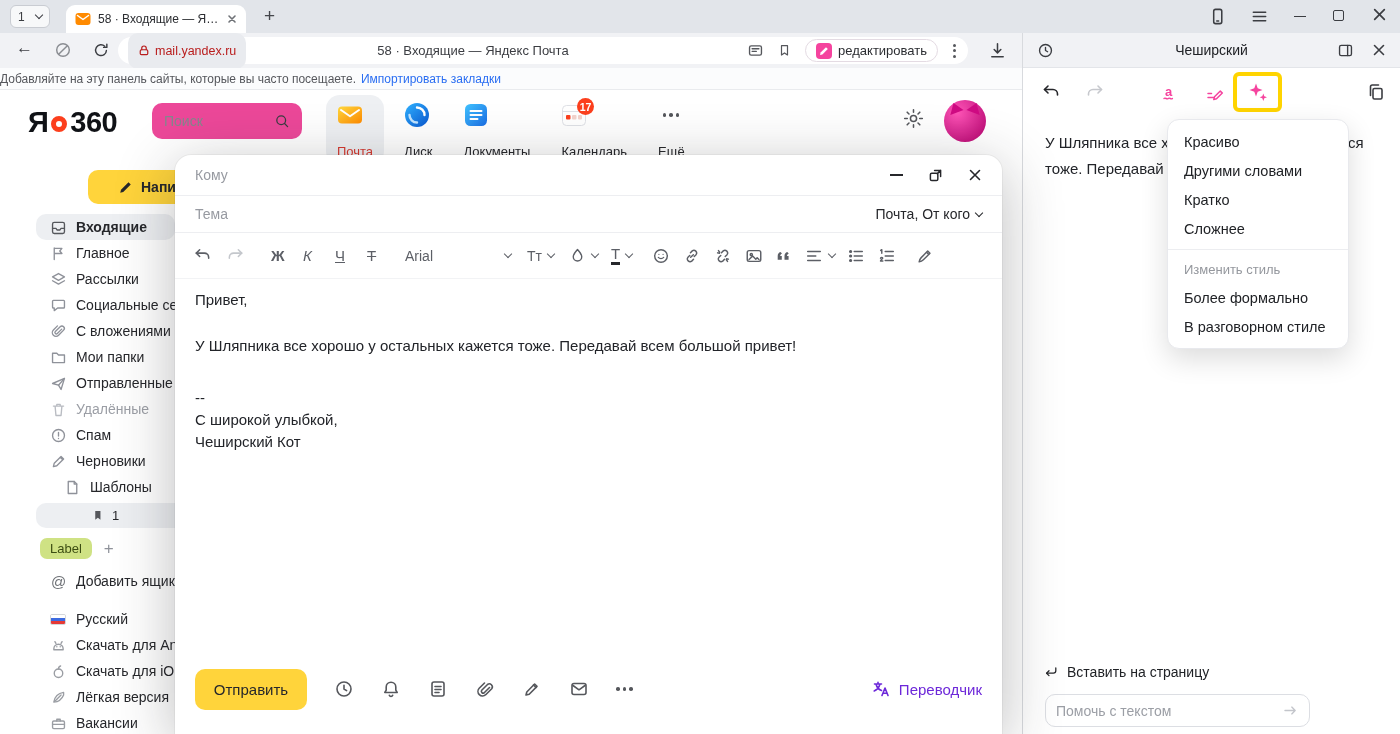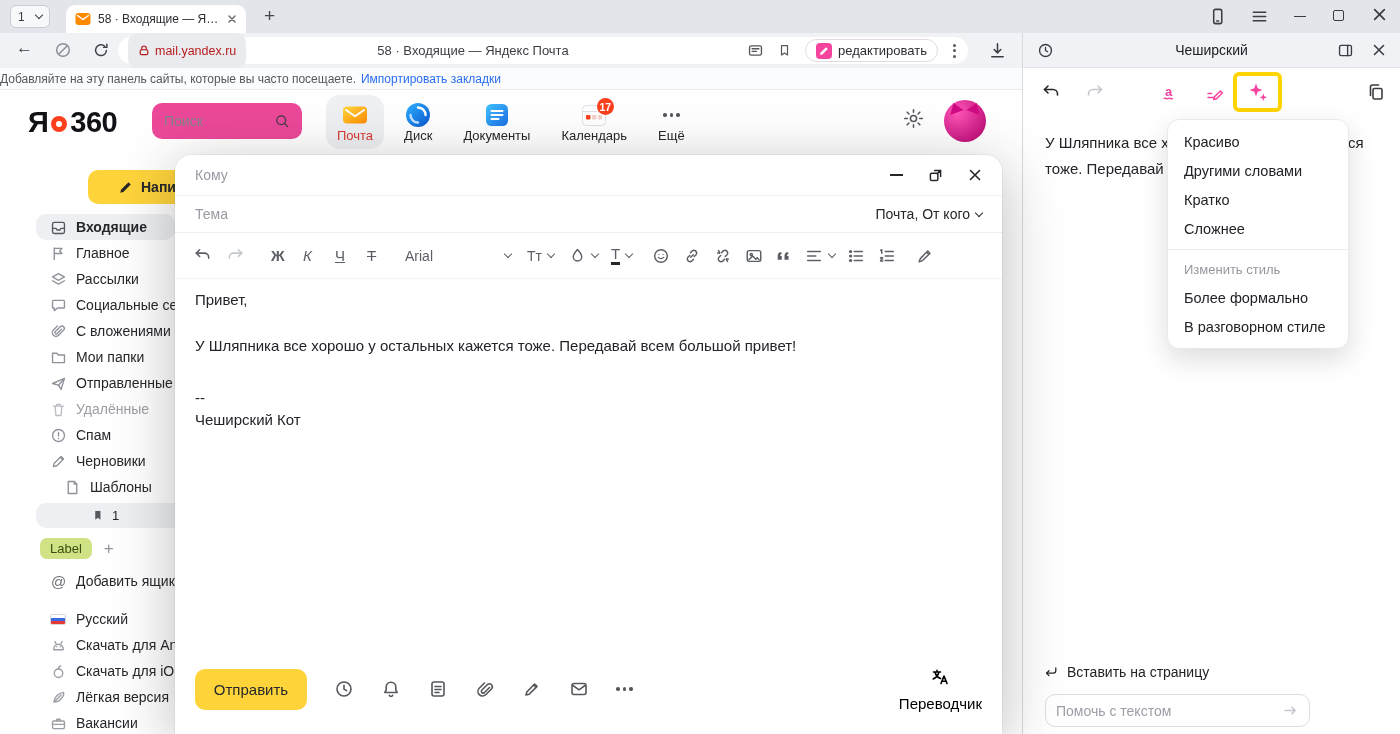--- a/index.html
+++ b/index.html
@@ -37,21 +37,21 @@
   .hintlink { color:#2a6ef2; }
 
   
   .page { position:absolute; left:0; top:90px; width:1022px; height:644px; background:#fff; }
   .logo { position:absolute; left:28px; top:16px; display:flex; align-items:center; font-weight:800; font-size:29px; color:#101216; letter-spacing:-0.5px; }
   .logo-ring { width:16px; height:16px; border:5px solid #fc3f1d; border-radius:50%; margin:3px 3px 0 3px; }
   .searchbox { position:absolute; left:152px; top:13px; width:150px; height:36px; background:#ec4899; border-radius:10px; display:flex; align-items:center; padding:0 12px; gap:8px; }
   .searchbox input { flex:1; min-width:0; border:none; outline:none; background:transparent; font-size:14px; font-family:inherit; color:#26272b; }
   .searchbox input::placeholder { color:#84878d; }
   .services { position:absolute; left:326px; top:5px; display:flex; align-items:flex-start; gap:9px; }
-  .svc { display:flex; flex-direction:column; align-items:center; gap:0; padding:7px 11px 6px; border-radius:14px; }
+  .svc { display:flex; flex-direction:column; align-items:flex-start; gap:16px; padding:7px 11px 6px; border-radius:14px; }
   .svc-label { font-size:13px; color:#26272b; white-space:nowrap; }
   .svc.active { background:#eef0f3; }
   .svc.active .svc-label { color:#d6382f; }
   .svc-ic { width:26px; height:26px; position:relative; }
   .cal-badge { position:absolute; top:-4px; right:-7px; min-width:17px; height:17px; border-radius:9px; background:#fc3f1d; color:#fff; font-size:10.5px; font-weight:700; display:flex; align-items:center; justify-content:center; padding:0 3px; }
   .dots3 { width:26px; height:26px; display:flex; align-items:center; justify-content:center; gap:3px; }
   .dots3 i { width:3.5px; height:3.5px; border-radius:50%; background:#55575c; }
   .gear { position:absolute; left:902px; top:17px; color:#55575c; }
   .avatar { position:absolute; left:944px; top:10px; width:42px; height:42px; border-radius:50%; background:radial-gradient(circle at 32% 30%,#ff55b8,#b1006b); }
   .avatar::before,.avatar::after { content:""; position:absolute; top:-4px; width:0; height:0; border:7px solid transparent; border-bottom:10px solid #cf0b83; }
@@ -89,21 +89,21 @@
   .fmt { font-size:15px; width:16px; text-align:center; }
   .fontsel { width:106px; display:flex; align-items:center; font-size:14px; }
   .fontsel .chev { margin-left:auto; }
   .tcolor { font-size:15px; border-bottom:3px solid #26272b; line-height:1.05; }
   .c-body { position:absolute; left:20px; top:134px; right:20px; font-size:15px; line-height:22px; color:#222429; }
   .bp1 { margin-bottom:24px; } .bp2 { margin-bottom:30px; }
   .c-footer { position:absolute; left:20px; right:20px; top:513px; height:42px; display:flex; align-items:center; }
   .send-btn { width:112px; height:41px; border-radius:10px; background:#ffd43b; border:none; font-family:inherit; font-size:15px; color:#26272b; display:flex; align-items:center; justify-content:center; }
   .f-ic { margin-left:27px; color:#55575c; }
   .dots-h { display:flex; gap:3px; } .dots-h i { width:3.5px; height:3.5px; border-radius:50%; background:#55575c; }
-  .translator { margin-left:auto; display:flex; align-items:center; gap:8px; font-size:15px; color:#000000;flex-direction:column; }
+  .translator { margin-left:auto; display:flex; align-items:center; gap:8px; font-size:15px; color:#6d28d9; }
 
   
   .panel { position:absolute; left:1022px; top:33px; width:378px; height:701px; background:#fff; border-left:1px solid #d8dade; }
   .p-header { height:35px; background:#f1f2f5; border-bottom:1px solid #e3e5e9; display:flex; align-items:center; padding:0 14px; position:relative; color:#3b3d42; }
   .p-title { position:absolute; left:0; right:0; text-align:center; font-size:14px; color:#202226; pointer-events:none; }
   .p-hright { margin-left:auto; display:flex; align-items:center; gap:18px; }
   .p-toolbar { position:absolute; left:0; top:39px; width:100%; height:40px; }
   .pt-ic { position:absolute; top:10px; }
   .ybox { position:absolute; left:210px; top:0; width:49px; height:40px; border:4px solid #ffd400; border-radius:6px; background:#fff; display:flex; align-items:center; justify-content:center; }
   .p-text { position:absolute; left:22px; top:97px; width:336px; font-size:15px; line-height:26px; color:#222429; }
@@ -528,20 +528,21 @@
       <svg class="st tbtn" width="18" height="18" viewBox="0 0 20 20">
           <path d="M3.5 16.5c.3-2 1-3.4 2.3-4.7L13 4.5l2.5 2.5-7.3 7.2c-1.3 1.3-2.7 2-4.7 2.3z"></path>
           <path d="M12 6l2 2"></path>
         </svg>
     </div>
 
     <div class="c-body">
       <p class="bp1">Привет,</p>
       <p class="bp2">У Шляпника все хорошо у остальных кажется тоже. Передавай всем большой привет!</p>
       <p>--</p>
+      <p>С широкой улыбкой,</p>
       <p>Чеширский Кот</p>
     </div>
 
     <div class="c-footer">
       <button class="send-btn">Отправить</button>
       <svg class="st f-ic" width="20" height="20" viewBox="0 0 20 20">
           <circle cx="10" cy="10" r="7"></circle>
           <path d="M10 6.3V10l2.6 1.6"></path>
         </svg>
       <svg class="st f-ic" width="20" height="20" viewBox="0 0 20 20">

